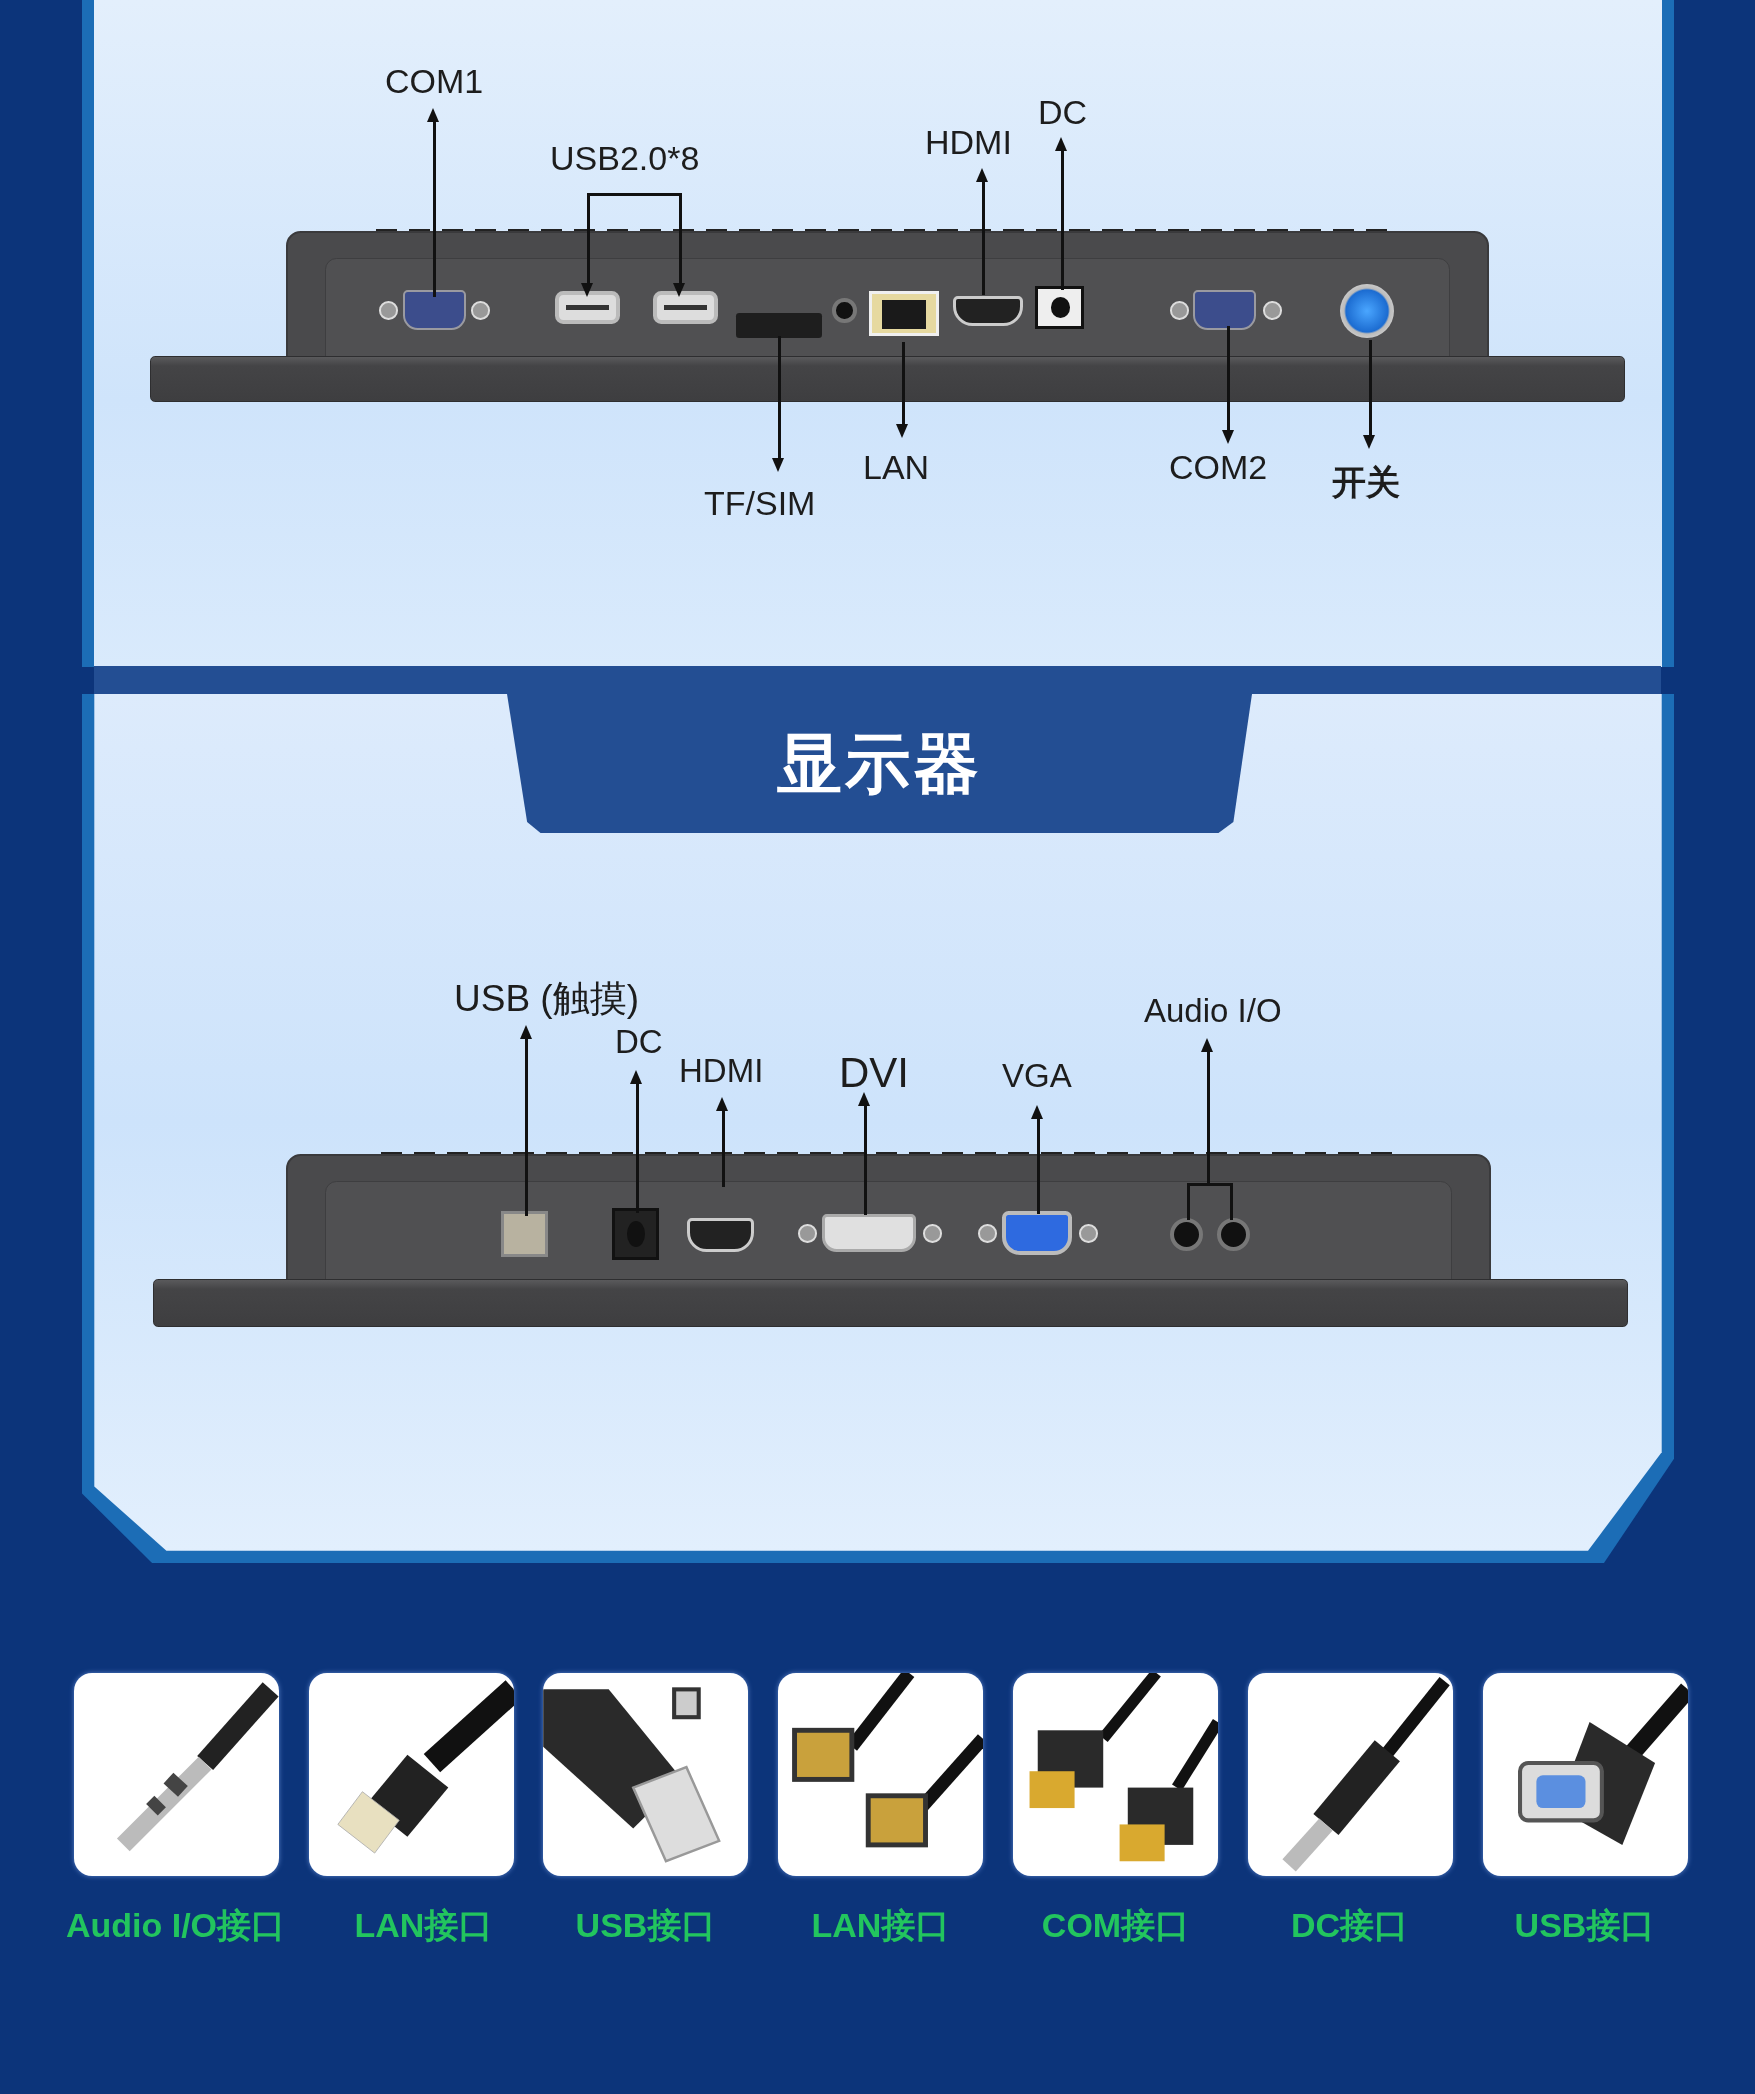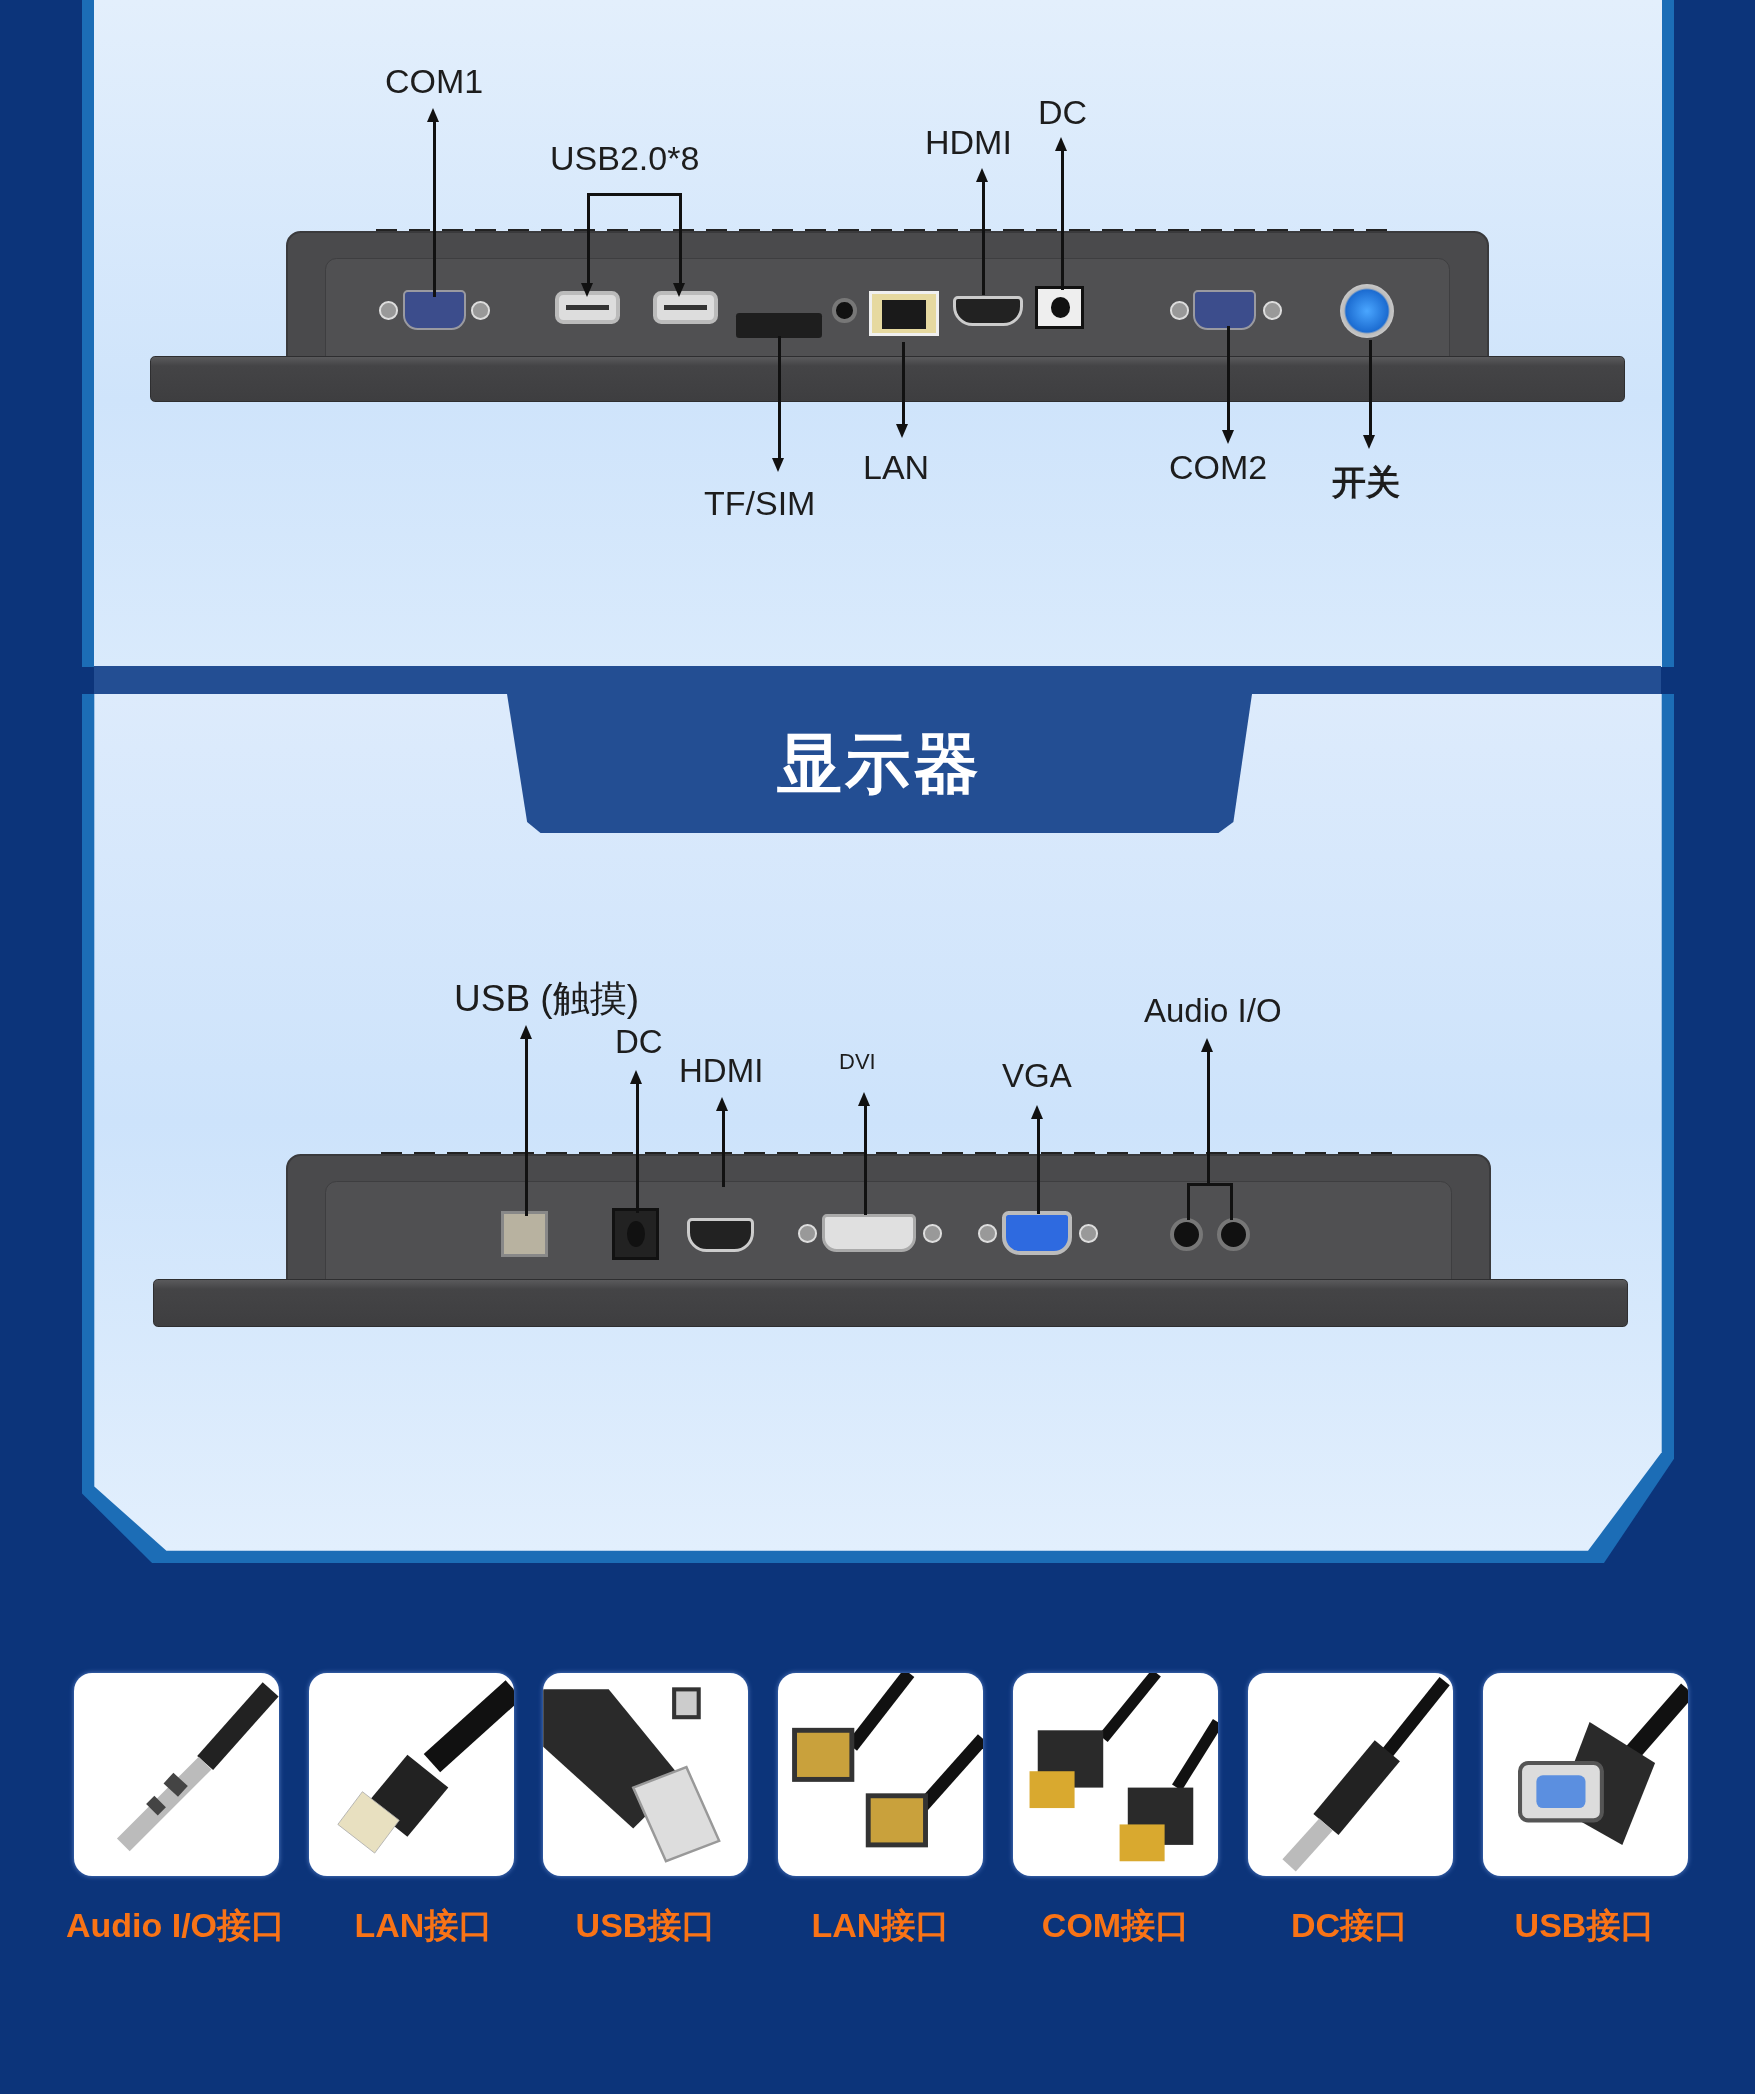--- a/index.html
+++ b/index.html
@@ -37,21 +37,21 @@
   .dcjack{background:#eee;border:3.3px solid #111;box-sizing:border-box;}
   .dcjack::after{content:"";position:absolute;left:30%;top:22%;width:44%;height:56%;border-radius:50%;background:#111;}
   .audio-jack{border-radius:50%;background:#111;border:4.1px solid #777;box-sizing:border-box;}
   .tf{background:#1e1e1e;border-radius:3.3px;}
   .power{border-radius:50%;background:radial-gradient(circle,#4aa6ff 0%,#1c6cd1 55%,#bbb 60%,#eee 100%);}
   .usb-b{background:#b8b2a0;border:3.3px solid #888;box-sizing:border-box;}
   .dvi{background:#e0e0e0;border:3.3px solid #aaa;border-radius:4.9px 4.9px 14.7px 14.7px;box-sizing:border-box;}
   .vga{background:#2e6ae0;border:4.1px solid #bbb;border-radius:6.5px 6.5px 18px 18px;box-sizing:border-box;}
   
   .card{position:absolute;top:1673px;width:205px;height:203px;background:#fff;border-radius:18px;box-shadow:0 0 4.9px #5a82c8;overflow:hidden;}
-  .card-label{position:absolute;top:1903px;width:245px;text-align:center;color:#f97316;font-size:34px;font-weight:bold;white-space:nowrap;}
+  .card-label{position:absolute;top:1903px;width:245px;text-align:center;color:#22c55e;font-size:34px;font-weight:bold;white-space:nowrap;}
 </style>
 </head>
 <body>
 
 <div class="abs panel-top">
     <div class="inner"></div>
   </div>
 <div class="abs bar"></div>
 <div class="abs panel-bottom">
     <div class="inner"></div>
@@ -141,21 +141,21 @@
   <div class="abs vline" style="left:525px;top:1038px;height:178px;"></div>
 
   <div class="abs label" style="left:615px;top:1023px;font-size:33px;">DC</div>
   <div class="abs arrow-up" style="left:630px;top:1070px;"></div>
   <div class="abs vline" style="left:636px;top:1082px;height:131px;"></div>
 
   <div class="abs label" style="left:679px;top:1052px;font-size:33px;">HDMI</div>
   <div class="abs arrow-up" style="left:716px;top:1097px;"></div>
   <div class="abs vline" style="left:722px;top:1109px;height:78px;"></div>
 
-  <div class="abs label" style="left:839px;top:1049px;font-size:22px;">DVI</div>
+  <div class="abs label" style="left:839px;top:1049px;font-size:42px;">DVI</div>
   <div class="abs arrow-up" style="left:858px;top:1092px;"></div>
   <div class="abs vline" style="left:864px;top:1105px;height:110px;"></div>
 
   <div class="abs label" style="left:1002px;top:1057px;font-size:33px;">VGA</div>
   <div class="abs arrow-up" style="left:1031px;top:1105px;"></div>
   <div class="abs vline" style="left:1037px;top:1117px;height:97px;"></div>
 
   <div class="abs label" style="left:1144px;top:992px;font-size:33px;">Audio I/O</div>
   <div class="abs arrow-up" style="left:1201px;top:1038px;"></div>
   <div class="abs vline" style="left:1207px;top:1050px;height:135px;"></div>

